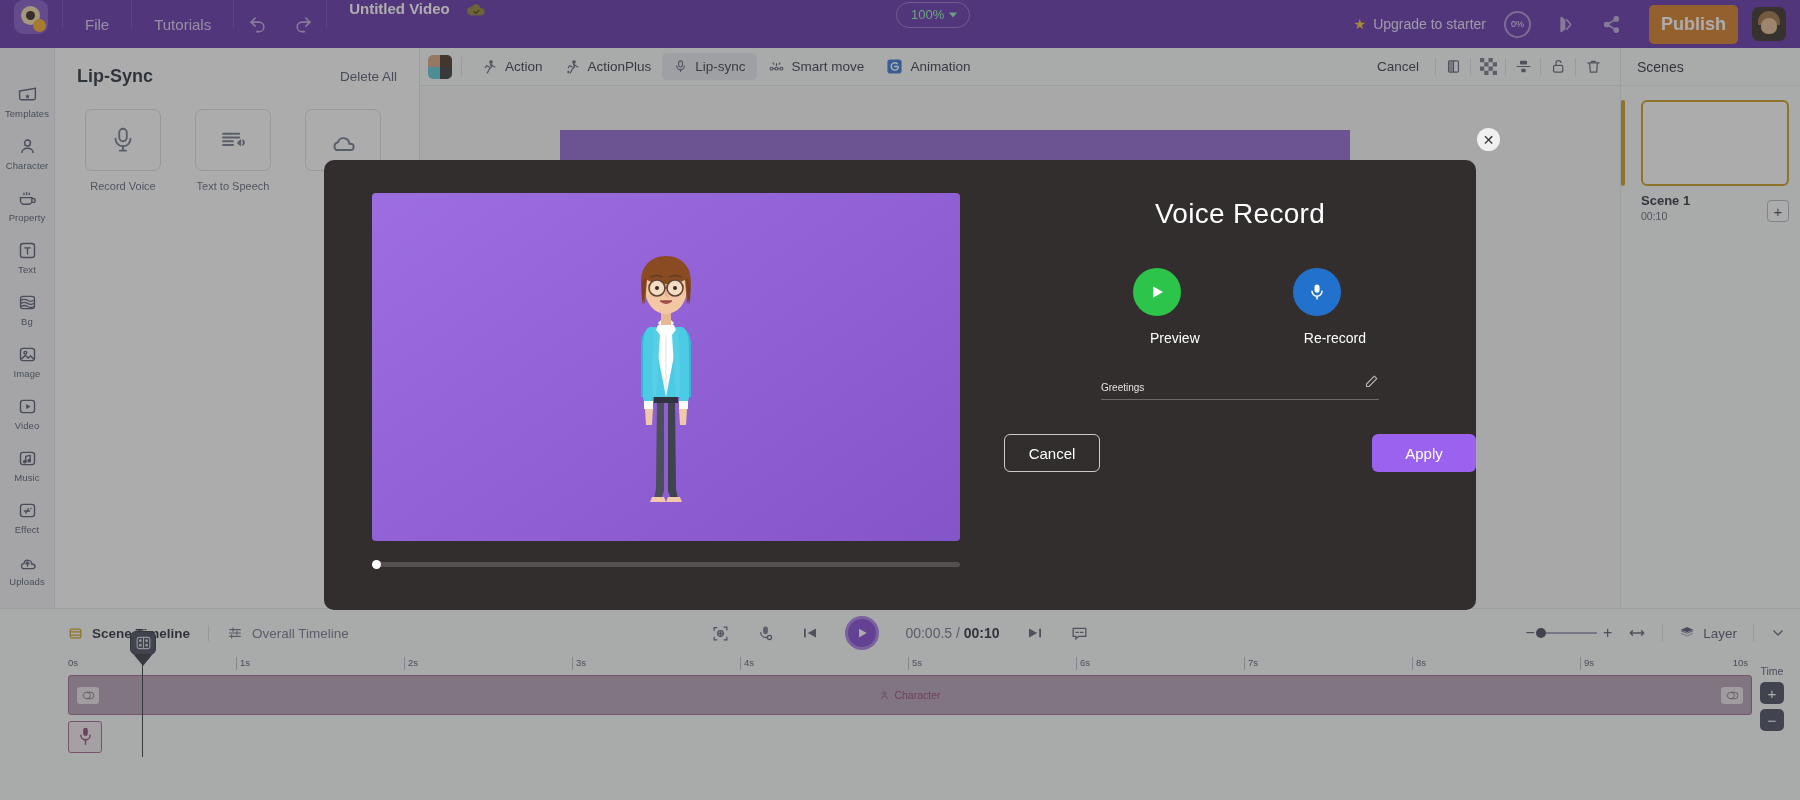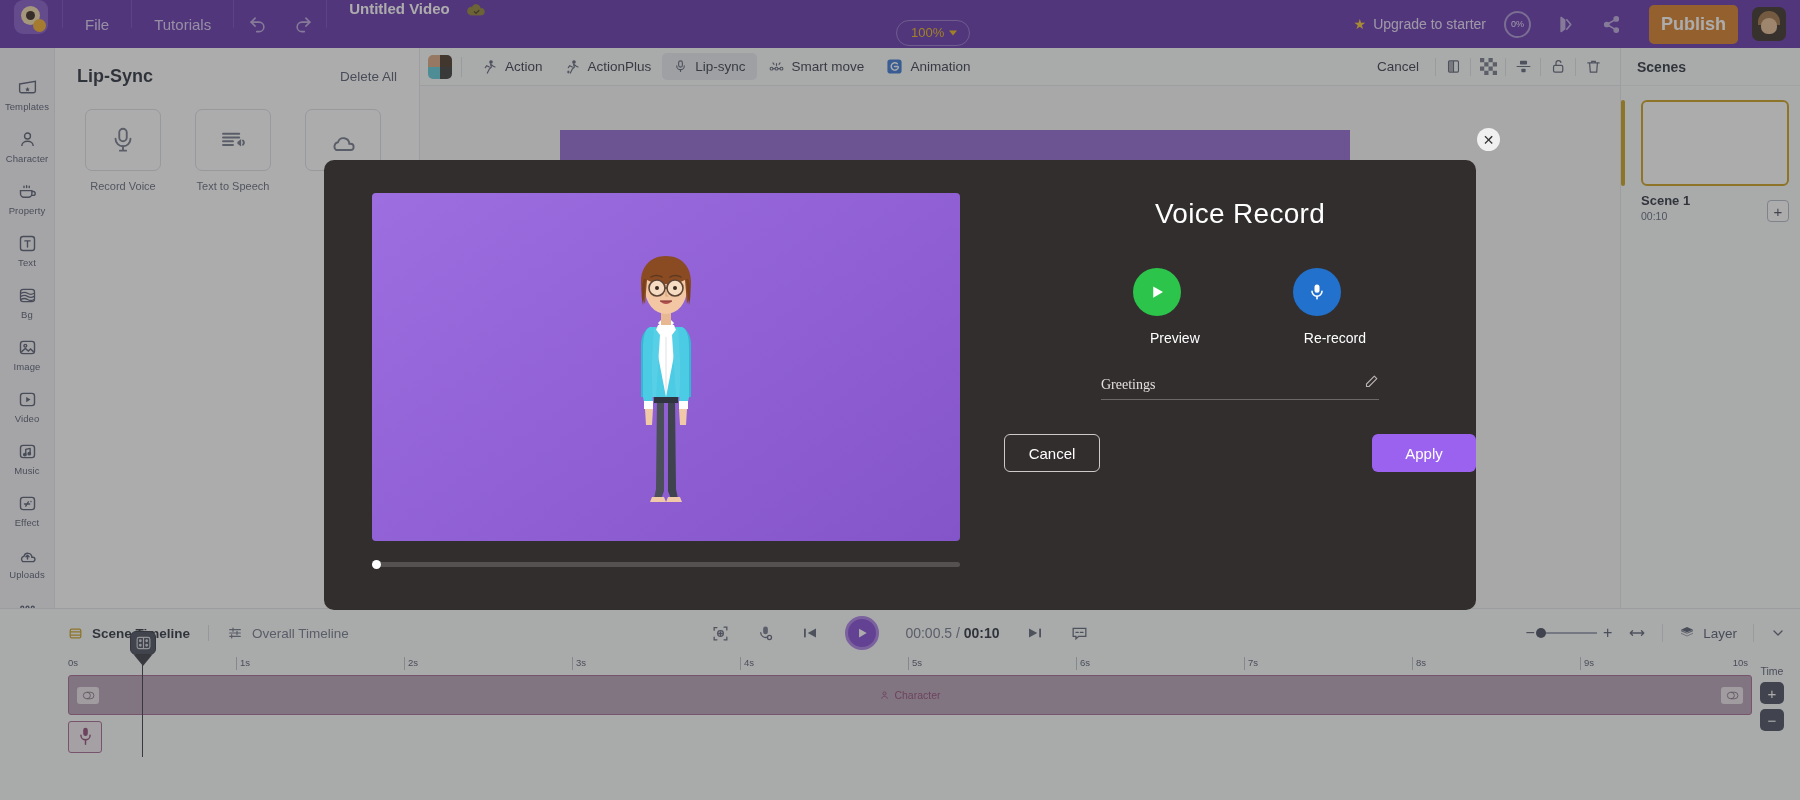--- a/index.html
+++ b/index.html
@@ -42,23 +42,23 @@
   }
   .tb-icon-btn {
     width: 46px; height: 48px; display: flex; align-items: center; justify-content: center;
     color: #b9a6dd; cursor: pointer;
   }
   .tb-title {
     color: #ffffff; font-size: 15px; font-weight: bold; margin-left: 22px; white-space: nowrap;
   }
   .tb-cloud { margin-left: 16px; display: flex; align-items: center; color: #9a8a32; }
   .tb-zoom {
-    position: absolute; left: 896px; top: 20px;
+    position: absolute; left: 896px; top: 2px;
     border: 1px solid #8e6fc6; border-radius: 14px;
-    color: #eab308; font-size: 13px; padding: 4px 12px 5px 14px;
+    color: #86efac; font-size: 13px; padding: 4px 12px 5px 14px;
     display: flex; align-items: center; gap: 5px; cursor: pointer;
   }
   .tb-right {
     margin-left: auto; display: flex; align-items: center; gap: 0; padding-right: 10px;
   }
   .tb-upgrade {
     color: #e6dcf6; font-size: 14px; display: flex; align-items: center; gap: 7px;
     padding: 0 14px; cursor: pointer; white-space: nowrap;
   }
   .tb-star { color: #f5c228; font-size: 14px; }
@@ -75,21 +75,21 @@
     width: 34px; height: 34px; border-radius: 7px; margin-left: 14px; margin-right: 4px;
     background: #2b2118; position: relative; overflow: hidden; cursor: pointer;
   }
   .tb-avatar .hair { position: absolute; left: 6px; top: 4px; width: 22px; height: 14px; background: #9a6b3c; border-radius: 11px 11px 0 0; }
   .tb-avatar .face { position: absolute; left: 9px; top: 11px; width: 16px; height: 16px; background: #e6b98f; border-radius: 8px 8px 7px 7px; }
 
   
   .rail {
     position: absolute; left: 0; top: 48px; width: 55px; height: 752px;
     background: #f2f3f7; border-right: 1px solid #e2e4ea;
-    display: flex; flex-direction: column; align-items: center; padding-top: 20px;
+    display: flex; flex-direction: column; align-items: center; padding-top: 27px;
   }
   .rail-item {
     width: 55px; height: 52px; display: flex; flex-direction: column;
     align-items: center; justify-content: center; gap: 2px; cursor: pointer;
   }
   .rail-item .glyph { color: #4b5268; display: flex; align-items: center; justify-content: center; height: 22px; }
   .rail-item .lbl { font-size: 9.5px; color: #4b5268; letter-spacing: .1px; }
 
   
   .lpanel {
@@ -148,21 +148,21 @@
   }
   .sb-div { width: 1px; height: 18px; background: #dfe1e8; }
 
   
   .scenes {
     position: absolute; right: 0; top: 48px; width: 180px; height: 560px;
     background: #fafbfc; border-left: 1px solid #e4e6ec;
   }
   .sc-head {
     height: 38px; display: flex; align-items: center; padding-left: 16px;
-    font-size: 14px; font-weight: bold; color: #1d2330; border-bottom: 1px solid #eceef3;
+    font-size: 14px; font-weight: normal; color: #1d2330; border-bottom: 1px solid #eceef3;
   }
   .sc-body { position: relative; padding: 14px 12px; }
   .sc-marker { position: absolute; left: 0; top: 14px; width: 4px; height: 86px; background: #c79a12; border-radius: 2px; }
   .sc-thumb {
     margin-left: 8px; width: 148px; height: 86px;
     border: 2px solid #c79a12; border-radius: 6px; background: #ffffff; cursor: pointer;
   }
   .sc-meta { display: flex; align-items: flex-end; justify-content: space-between; margin-left: 8px; margin-top: 7px; width: 148px; }
   .sc-name { font-size: 13px; font-weight: bold; color: #1d2330; }
   .sc-dur { font-size: 10.5px; color: #555c70; margin-top: 2px; }
@@ -263,22 +263,22 @@
   .m-act { display: flex; flex-direction: column; align-items: center; gap: 14px; cursor: pointer; }
   .m-circle { width: 48px; height: 48px; border-radius: 50%; display: flex; align-items: center; justify-content: center; }
   .m-circle.green { background: #2cc44a; }
   .m-circle.blue { background: #2271cd; }
   .m-act-lbl { color: #ffffff; font-size: 14px; margin-left: 36px; }
   .m-field {
     margin: 28px auto 0 auto; width: 278px; display: flex; align-items: flex-end;
     justify-content: space-between; border-bottom: 1px solid #6d6868; padding-bottom: 6px;
   }
   .m-field input {
-    background: transparent; border: none; outline: none; color: #e4e0e0; font-size: 14px;
-    font-family: Liberation Serif, serif; width: 230px;
+    background: transparent; border: none; outline: none; color: #e4e0e0; font-size: 10px;
+    font-family: Liberation Sans, sans-serif; width: 230px;
   }
   .m-pencil { color: #b9b3b3; cursor: pointer; }
   .m-btns { display: flex; justify-content: space-between; gap: 63px; margin-top: 34px; }
   .m-cancel {
     width: 96px; height: 38px; border: 1px solid #cfcaca; border-radius: 6px;
     background: transparent; color: #ffffff; font-size: 15px; cursor: pointer;
     font-family: "Liberation Sans", sans-serif;
   }
   .m-apply {
     width: 104px; height: 38px; border: none; border-radius: 6px;

